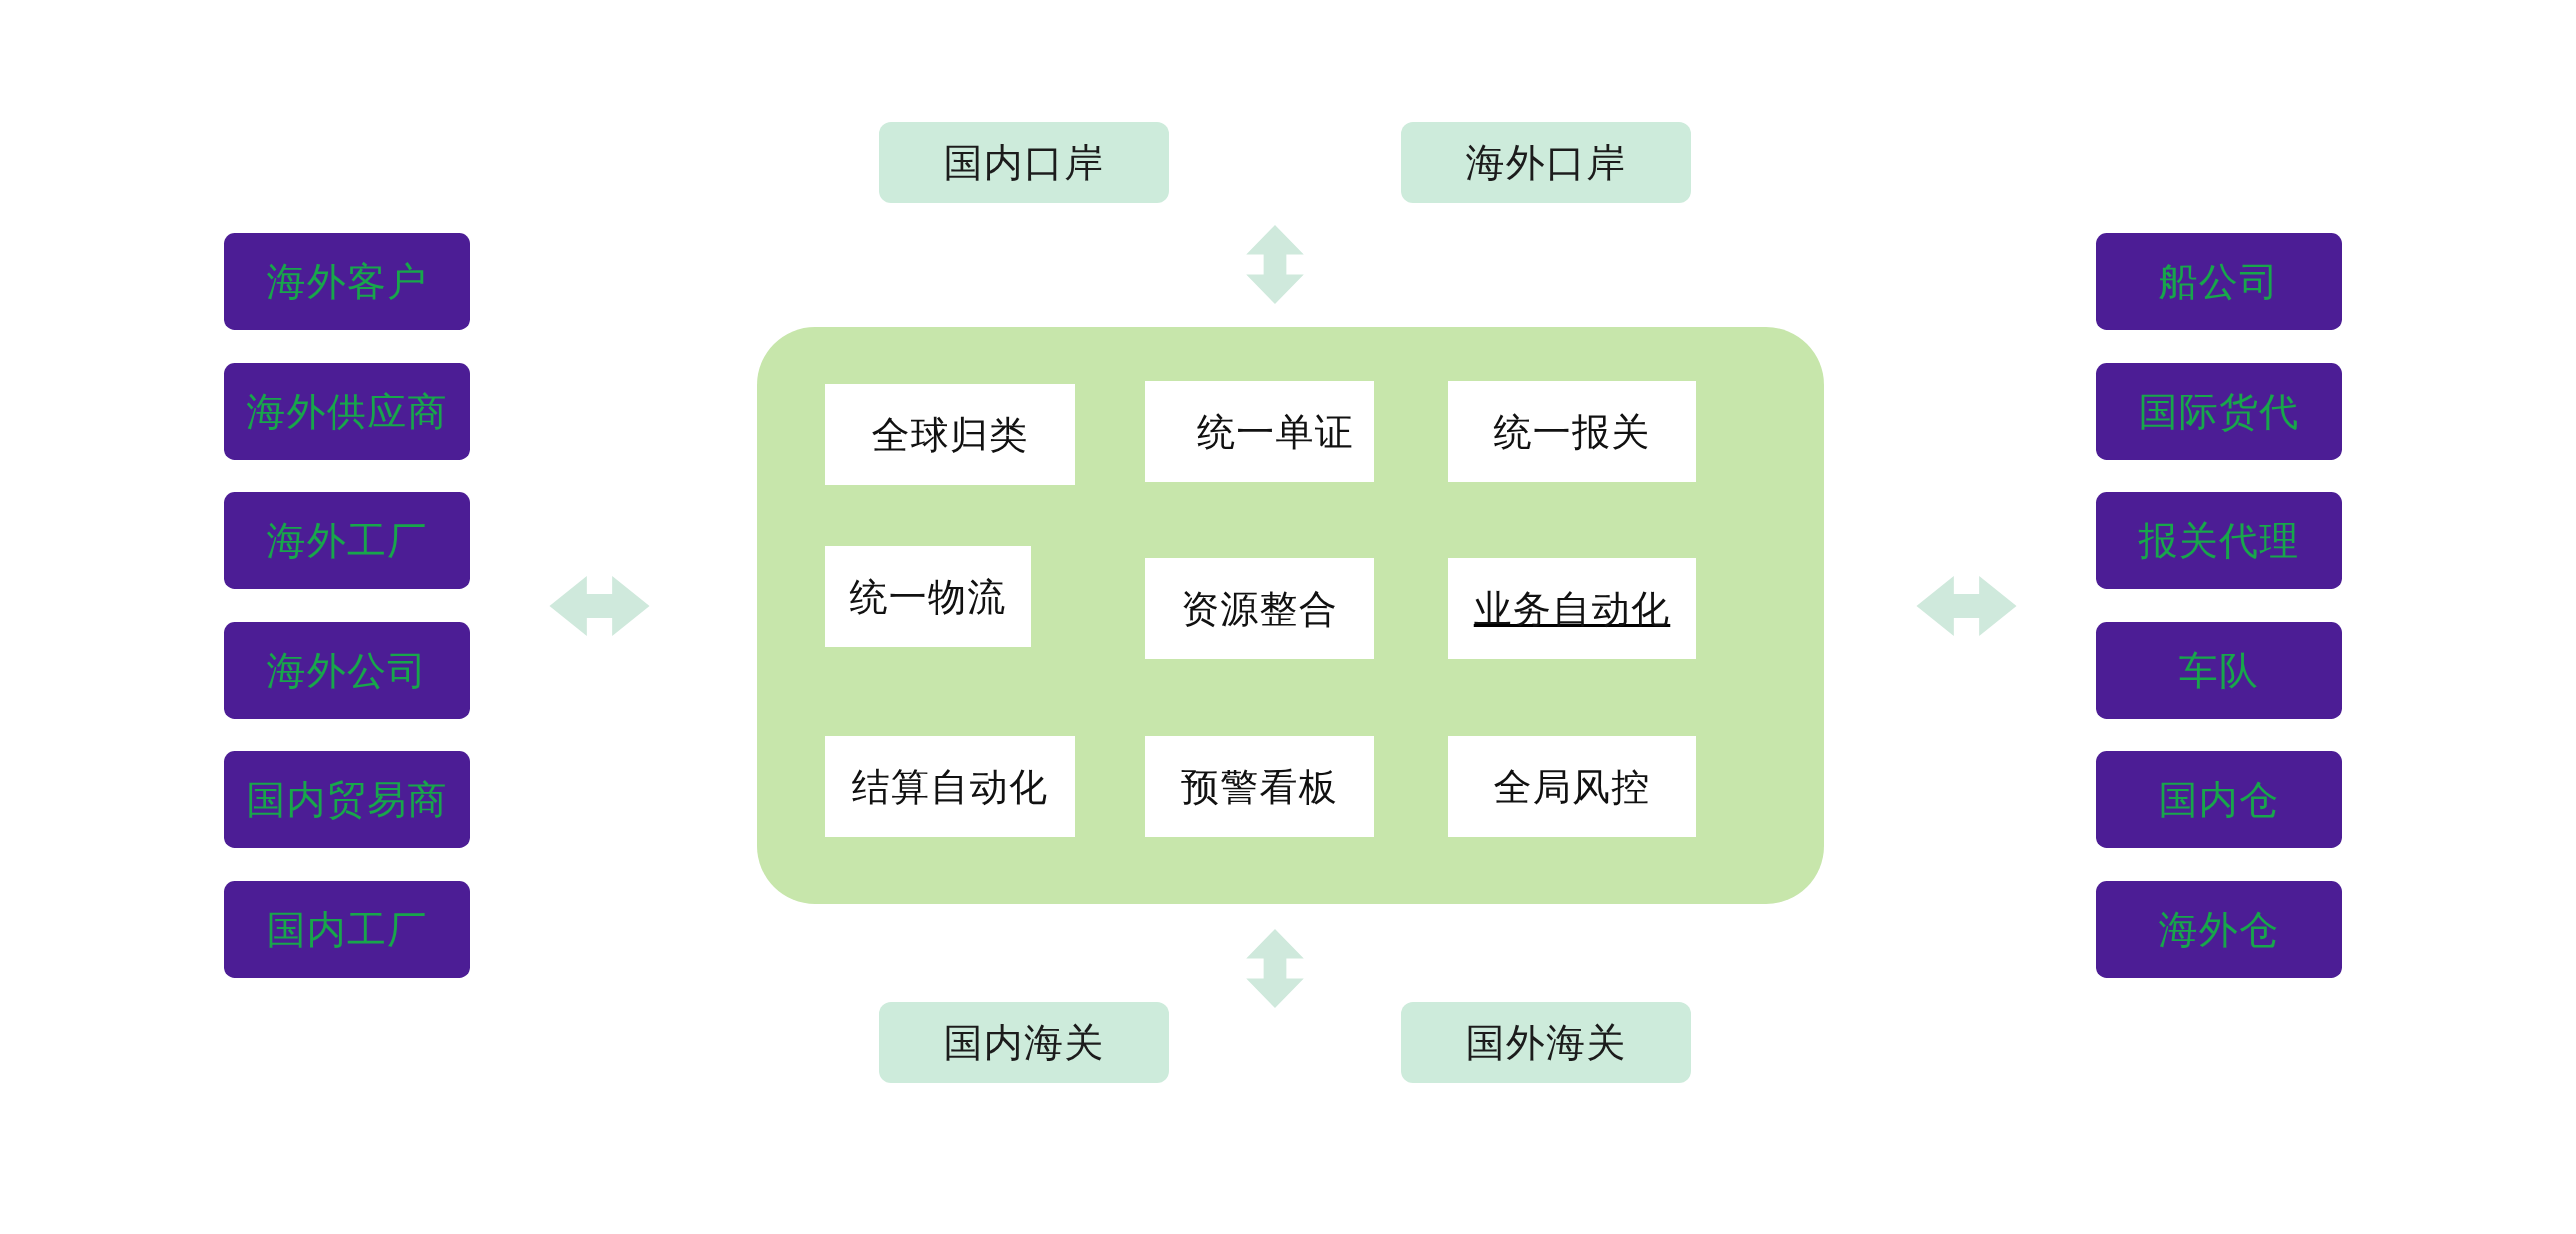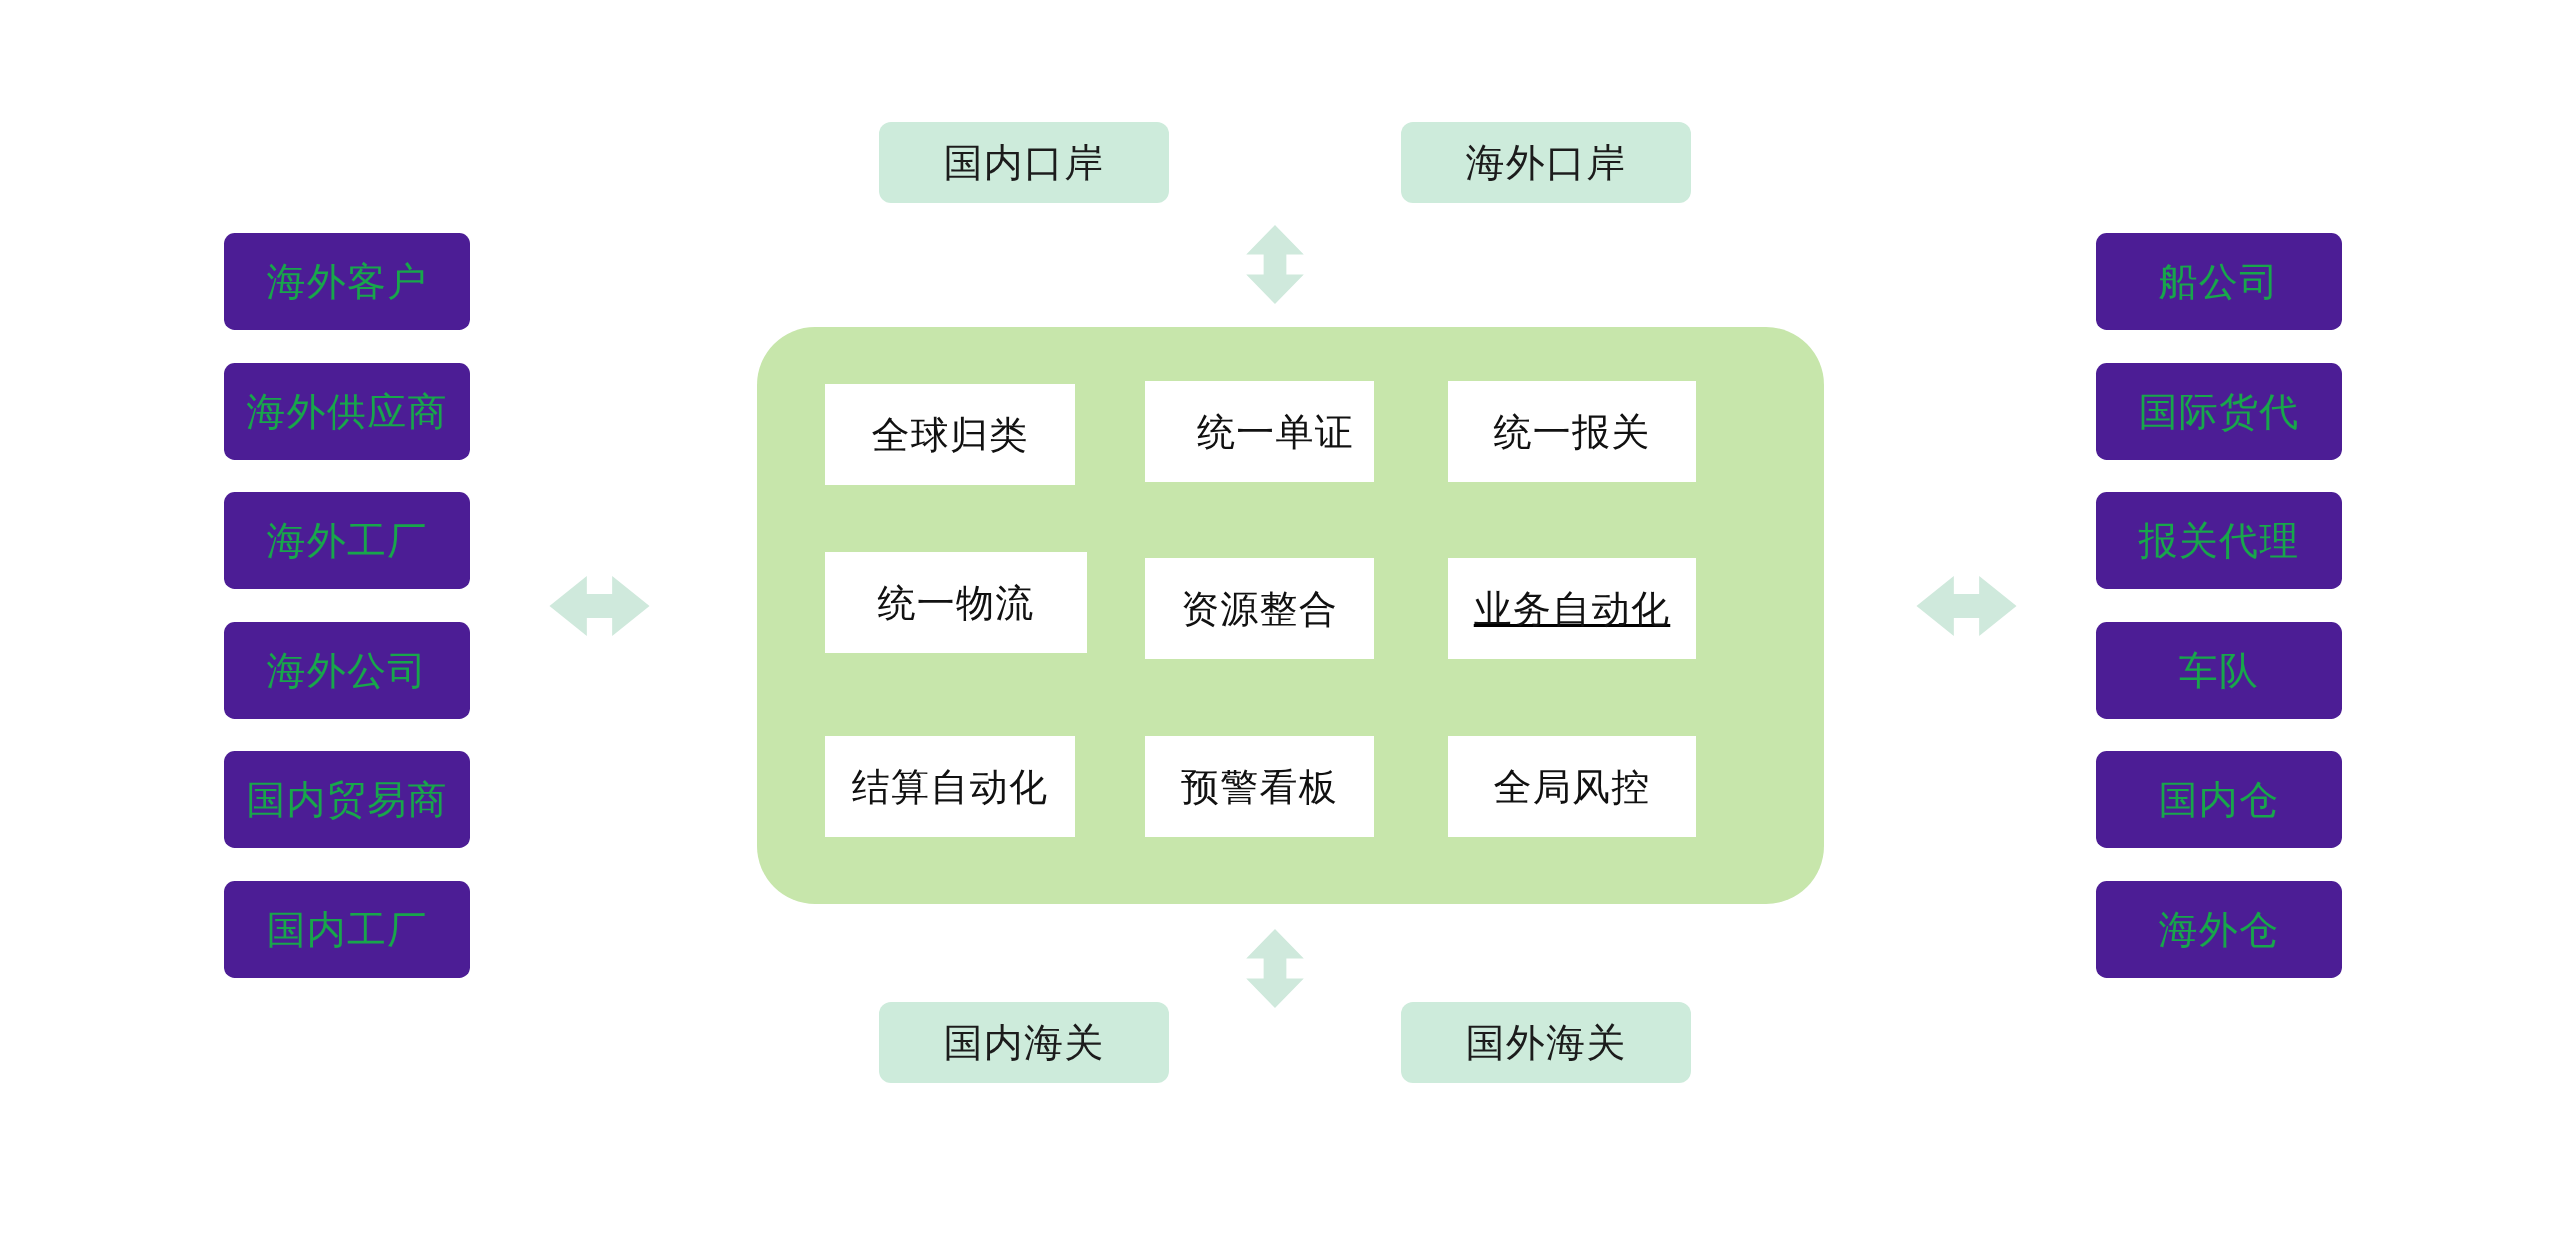--- a/index.html
+++ b/index.html
@@ -169,21 +169,21 @@
     <div class="core-card" style="left:68px; top:57px; width:250px;">
       <span class="card-label">全球归类</span>
     </div>
     <div class="core-card" style="left:388px; top:54px; width:229px;padding-left:32px;">
       <span class="card-label">统一单证</span>
     </div>
     <div class="core-card" style="left:691px; top:54px; width:248px;">
       <span class="card-label">统一报关</span>
     </div>
 
-    <div class="core-card" style="left:68px; top:225px; width:262px;">
+    <div class="core-card" style="left:68px; top:219px; width:206px;">
       <span class="card-label">统一物流</span>
     </div>
     <div class="core-card" style="left:388px; top:231px; width:229px;">
       <span class="card-label">资源整合</span>
     </div>
     <div class="core-card" style="left:691px; top:231px; width:248px;text-decoration:underline;">
       <span class="card-label">业务自动化</span>
     </div>
 
     <div class="core-card" style="left:68px; top:409px; width:250px;">

